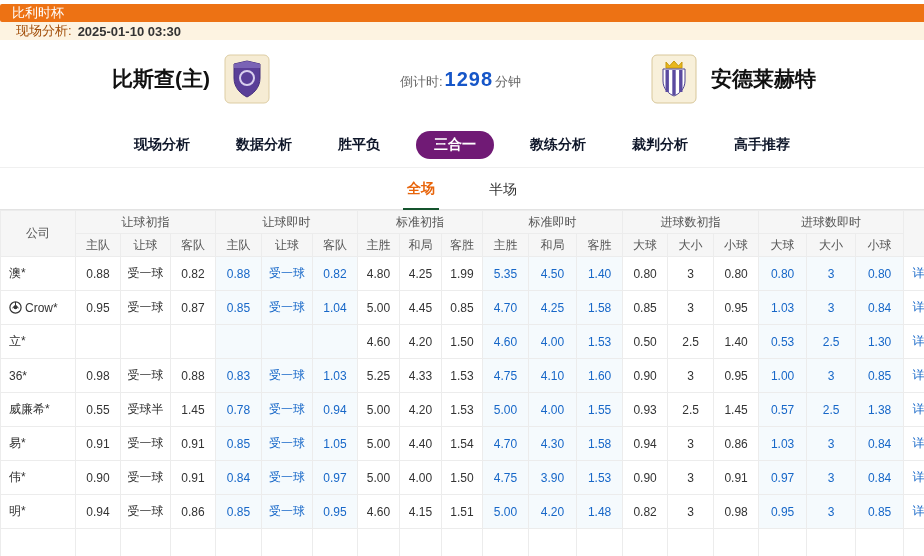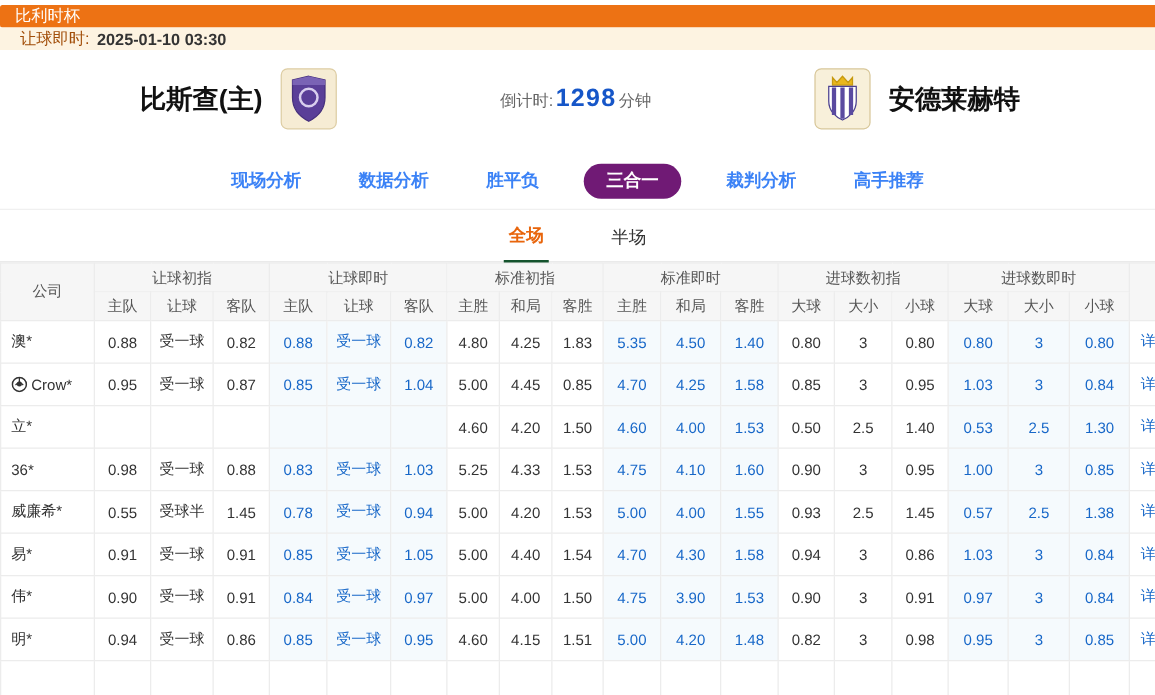--- a/index.html
+++ b/index.html
@@ -19,21 +19,21 @@
   .team { display:flex; align-items:center; gap:14px; }
   .team-name { font-size:21px; font-weight:bold; color:#111; white-space:nowrap; }
   .crest { width:46px; height:50px; display:block; }
   .countdown { display:flex; align-items:baseline; gap:2px; }
   .cd-label,.cd-unit { font-size:13px; color:#666; }
   .cd-value { font-size:20px; font-weight:bold; color:#1656c8; letter-spacing:1px; }
 
   
   .nav { height:46px; display:flex; align-items:center; justify-content:center; gap:26px;
     border-bottom:1px solid #f0f0f0; }
-  .nav-item { font-size:14px; color:#3b82f6; font-weight:600; padding:5px 10px; cursor:pointer; white-space:nowrap; }
+  .nav-item { font-size:14px; color:#0f172a; font-weight:600; padding:5px 10px; cursor:pointer; white-space:nowrap; }
   .nav-item.active { background:#701a75; color:#fff; border-radius:16px; padding:5px 18px; }
 
   
   .subtabs { height:42px; display:flex; align-items:flex-end; justify-content:center; gap:46px;
     border-bottom:1px solid #e3e3e3; }
   .subtab { font-size:14px; color:#333; padding:0 4px 10px; cursor:pointer; }
   .subtab.active { color:#e8650c; font-weight:bold; border-bottom:2px solid #14532d; margin-bottom:-1px; }
 
   
   .table-wrap { width:924px; overflow:hidden; }
@@ -47,21 +47,21 @@
   td.detail a { color:#1767c8; text-decoration:none; cursor:pointer; }
 </style>
 </head>
 <body>
 
 <div class="page">
 
   <div class="top-strip">
     <span class="league-badge">比利时杯</span>
     <span class="kickoff">
-      <span class="kick-label">让球即时:</span>
+      <span class="kick-label">现场分析:</span>
       <span class="kick-time">2025-01-10 03:30</span>
     </span>
   </div>
 
   <div class="team-row">
     <div class="team">
       <span class="team-name">比斯查(主)</span>
       <svg class="crest" viewBox="0 0 46 50">
         <rect x="1" y="1" width="44" height="48" rx="5" fill="#f6ecd4" stroke="#ddcda4"></rect>
         <path d="M23 7 L36 10 V24 C36 34 29 40 23 43 C17 40 10 34 10 24 V10 Z" fill="#5a3f98" stroke="#46307d"></path>
@@ -85,20 +85,21 @@
       </svg>
       <span class="team-name">安德莱赫特</span>
     </div>
   </div>
 
   <div class="nav">
       <div class="nav-item">现场分析</div>
       <div class="nav-item">数据分析</div>
       <div class="nav-item">胜平负</div>
       <div class="nav-item active">三合一</div>
+      <div class="nav-item">教练分析</div>
       <div class="nav-item">裁判分析</div>
       <div class="nav-item">高手推荐</div>
     </div>
 
   <div class="subtabs">
       <div class="subtab active">全场</div>
       <div class="subtab">半场</div>
     </div>
 
   <div class="table-wrap">
@@ -161,21 +162,21 @@
           <tr>
             <td class="company"><span class="co-name">澳*</span></td>
             <td>0.88</td>
             <td>受一球</td>
             <td>0.82</td>
             <td class="live">0.88</td>
             <td class="live">受一球</td>
             <td class="live">0.82</td>
             <td>4.80</td>
             <td>4.25</td>
-            <td>1.83</td>
+            <td>1.99</td>
             <td class="live">5.35</td>
             <td class="live">4.50</td>
             <td class="live">1.40</td>
             <td>0.80</td>
             <td>3</td>
             <td>0.80</td>
             <td class="live">0.80</td>
             <td class="live">3</td>
             <td class="live">0.80</td>
             <td class="detail"><a>详</a></td>

